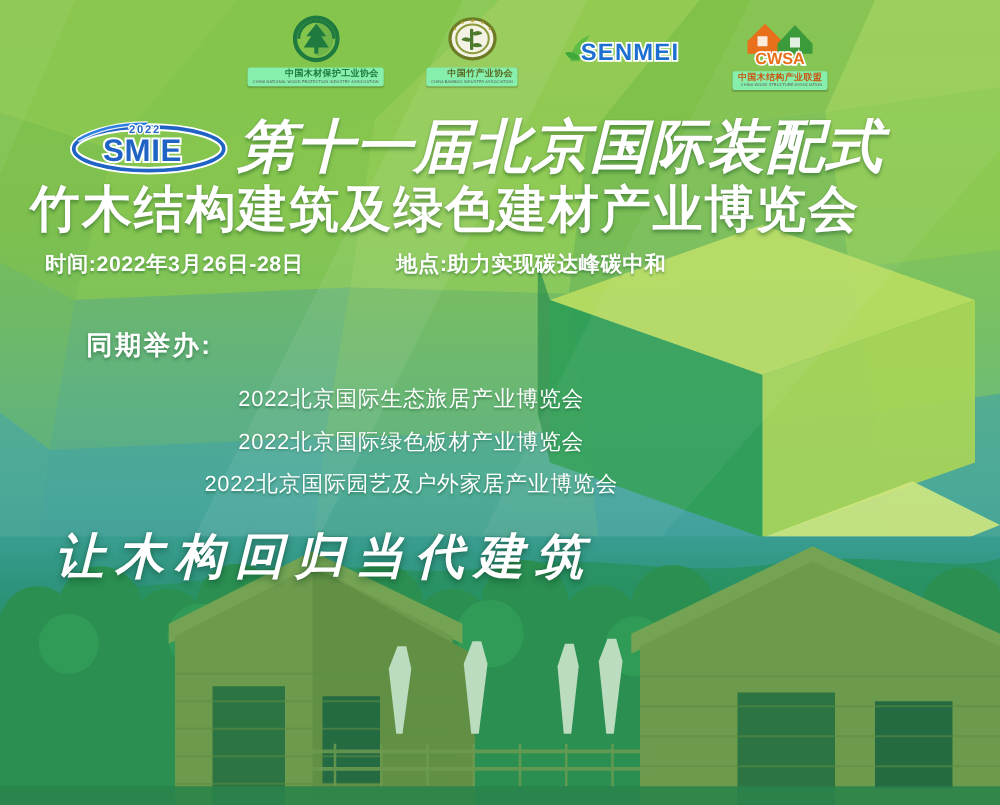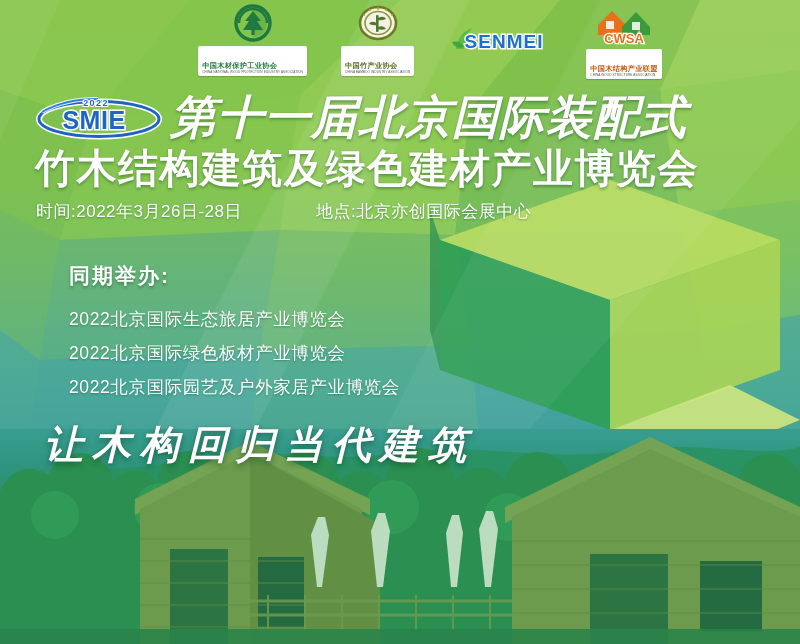--- a/index.html
+++ b/index.html
@@ -50,72 +50,73 @@
   
   .logo-strip{
     position:absolute;left:0;top:0;width:800px;height:80px;
     display:flex;align-items:center;justify-content:center;gap:34px;
     padding-left:60px;box-sizing:border-box;
   }
   .logo{position:relative;display:flex;flex-direction:column;align-items:center;}
   .logo .mark{position:relative;}
   .logo .cap{
     margin-top:2px;
-    background:#ffffff;
+    background:#86efac;
     border-radius:2px;
-    padding:16px 4px 2px;
-    text-align:left;
+    padding:1px 4px 2px;
+    text-align:right;
     box-shadow:0 1px 1px rgba(0,0,0,.18);
   }
   .logo .cap .cn{
     display:block;font-size:7.2px;line-height:8px;font-weight:bold;
     letter-spacing:.3px;white-space:nowrap;
   }
   .logo .cap .en{
     display:block;font-size:3.1px;line-height:4px;
     letter-spacing:.1px;white-space:nowrap;color:#555;
   }
 
   
   .headline{
     position:absolute;left:0;top:92px;width:800px;
   }
   .line1{
-    display:flex;align-items:center;gap:6px;padding-left:34px;height:50px;
+    display:flex;align-items:center;gap:6px;padding-left:54px;height:50px;
   }
   .smie-logo{width:130px;height:46px;flex:0 0 130px;}
   .title-a,.title-b{
     font-family:"Liberation Sans","DejaVu Sans",sans-serif;
     font-weight:bold;color:#ffffff;white-space:nowrap;
     text-shadow:0 2px 3px rgba(0,60,20,.35), 0 0 1px rgba(0,0,0,.25);
   }
   .title-a{font-size:46px;letter-spacing:1px;line-height:44px;font-style:italic;}
   .title-b{
     font-size:40px;letter-spacing:1.5px;line-height:48px;
-    padding-left:35px;margin-top:2px;
+    padding-left:24px;margin-top:2px;
   }
 
   .meta{
     position:absolute;left:36px;top:200px;width:740px;
     display:flex;gap:74px;
-    color:#ffffff;font-size:17px;font-weight:normal;letter-spacing:.5px;
+    color:#ffffff;font-size:17px;font-weight:bold;letter-spacing:.5px;
     text-shadow:0 1px 2px rgba(0,70,30,.4);
   }
 
   
   .concurrent{position:absolute;left:44px;top:262px;width:520px;margin-left:25px;}
   .concurrent .heading{
     color:#ffffff;font-size:21px;font-weight:bold;letter-spacing:2px;
     text-shadow:0 2px 3px rgba(0,70,30,.42);
     margin-bottom:12px;
   }
   .concurrent .item{
     color:#ffffff;font-size:17.5px;letter-spacing:.6px;line-height:34px;
     text-shadow:0 1px 2px rgba(0,70,30,.4);
     white-space:nowrap;
+    text-align:center;
   }
 
   
   .slogan{
     position:absolute;color:#ffffff;white-space:nowrap;
     font-family:"Liberation Serif","DejaVu Serif",serif;
     font-weight:bold;font-style:italic;
     text-shadow:0 3px 6px rgba(0,50,25,.45), 0 0 2px rgba(0,0,0,.2);
   }
   .slogan-1{left:44px;top:418px;font-size:39px;letter-spacing:9px;}
@@ -336,21 +337,21 @@
         <text x="62" y="12" font-size="9" font-weight="bold" fill="#1f63c4" text-anchor="middle" letter-spacing="1.4" font-family="Liberation Sans, sans-serif" stroke="#ffffff" stroke-width="2.2" paint-order="stroke">2022</text>
         <text x="60" y="35" font-size="25" font-weight="bold" fill="#1f63c4" text-anchor="middle" letter-spacing="0.5" font-family="Liberation Sans, sans-serif" stroke="#ffffff" stroke-width="3.2" paint-order="stroke">SMIE</text>
       </svg>
       <div class="title-a">第十一届北京国际装配式</div>
     </div>
     <div class="title-b">竹木结构建筑及绿色建材产业博览会</div>
   </div>
 
   <div class="meta">
     <span>时间:2022年3月26日-28日</span>
-    <span>地点:北京亦创国际会展中心</span>
+    <span>地点:助力实现碳达峰碳中和</span>
   </div>
 
   <div class="concurrent">
     <div class="heading">同期举办:</div>
     <div class="item">2022北京国际生态旅居产业博览会</div>
     <div class="item">2022北京国际绿色板材产业博览会</div>
     <div class="item">2022北京国际园艺及户外家居产业博览会</div>
   </div>
 
   <div class="slogan slogan-1">让木构回归当代建筑</div>

